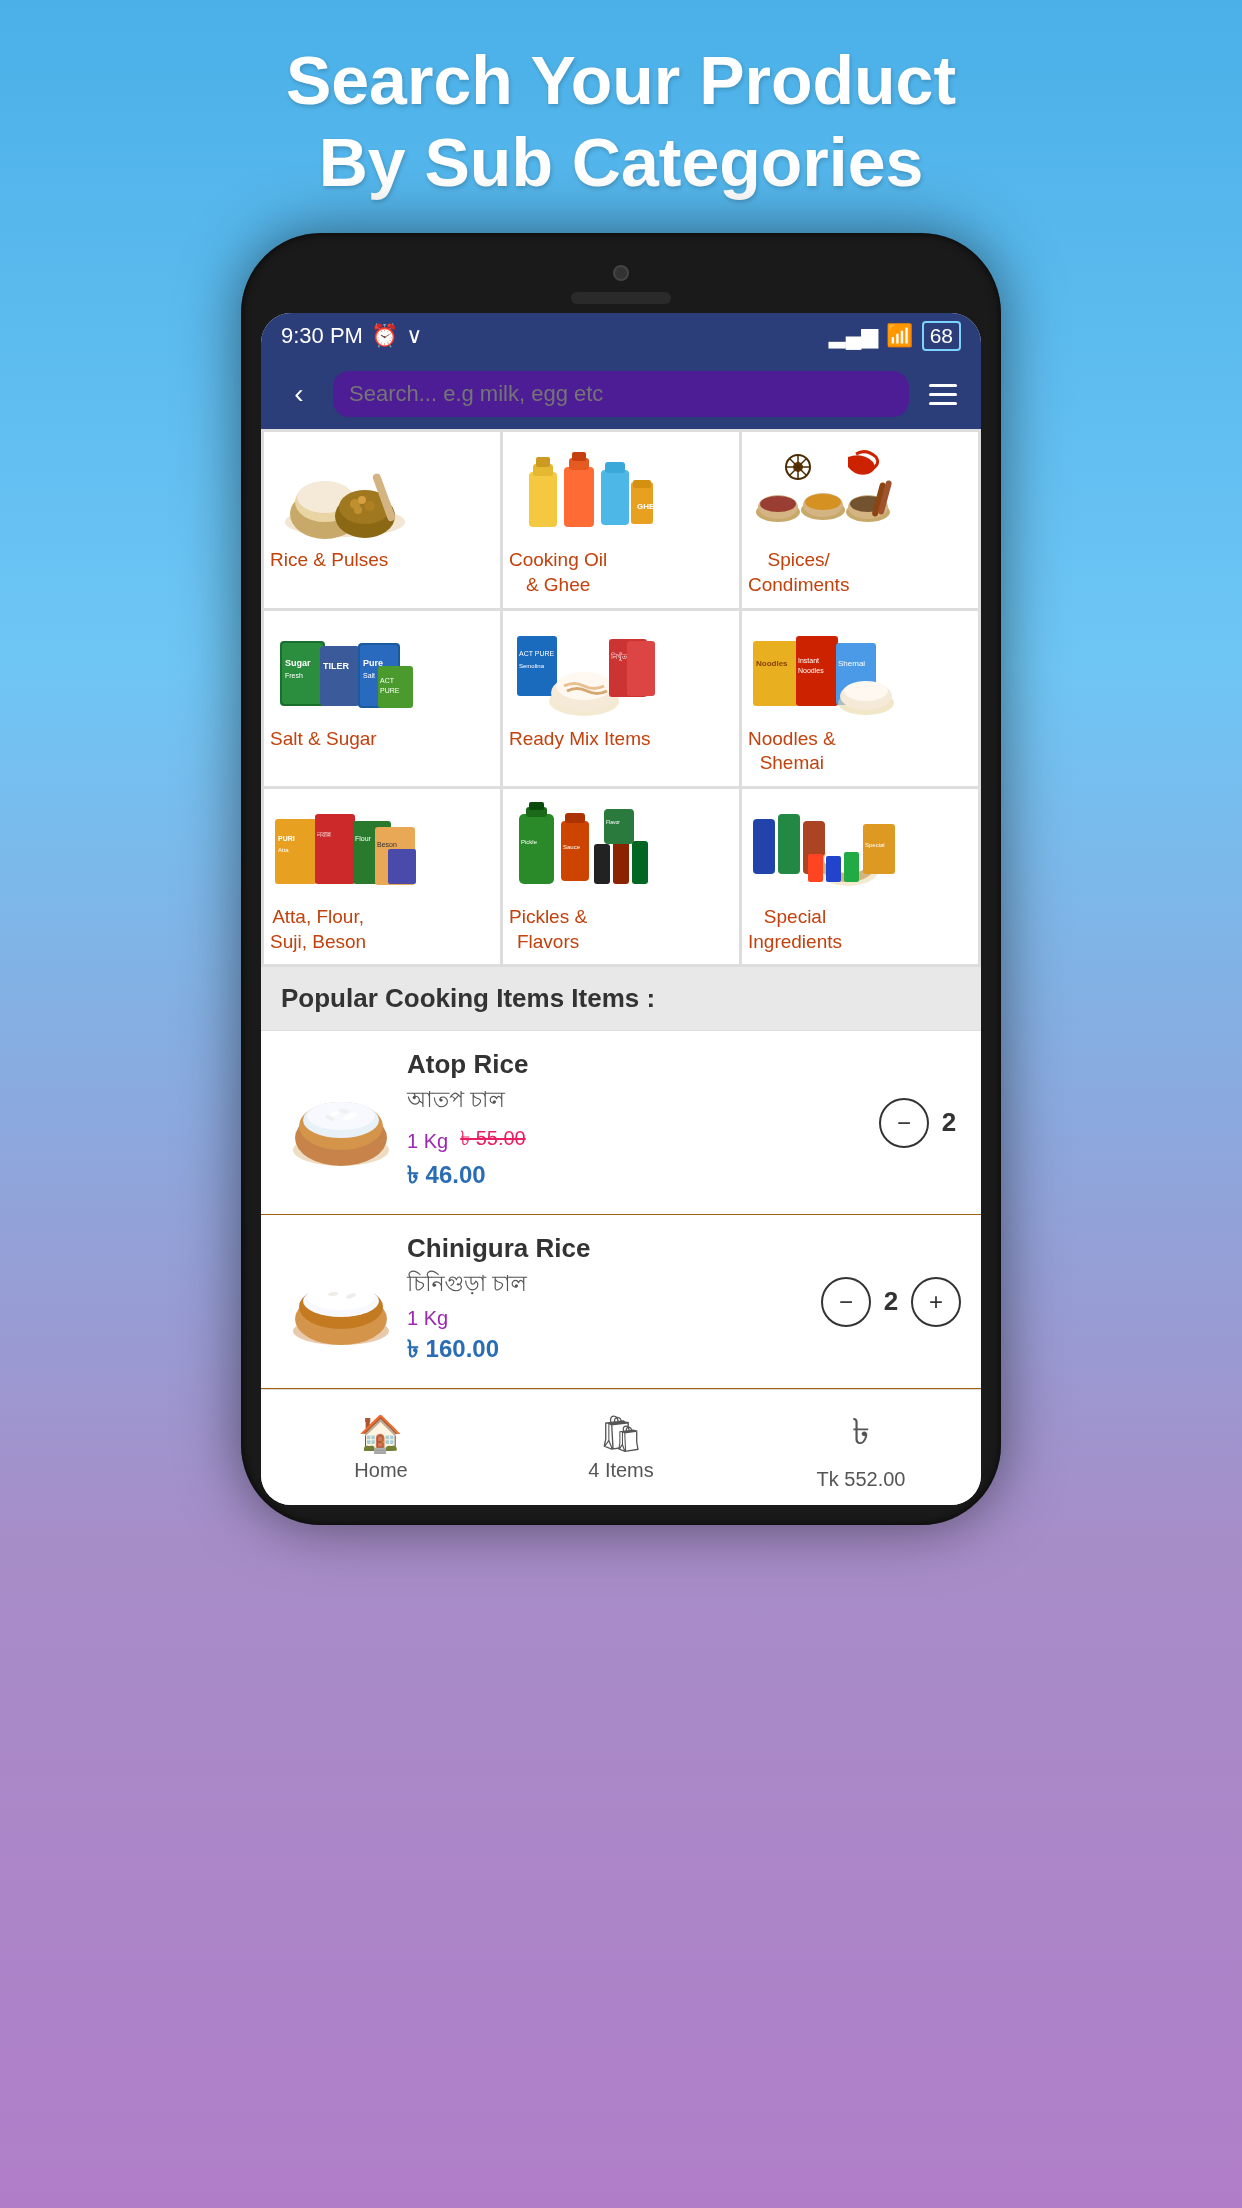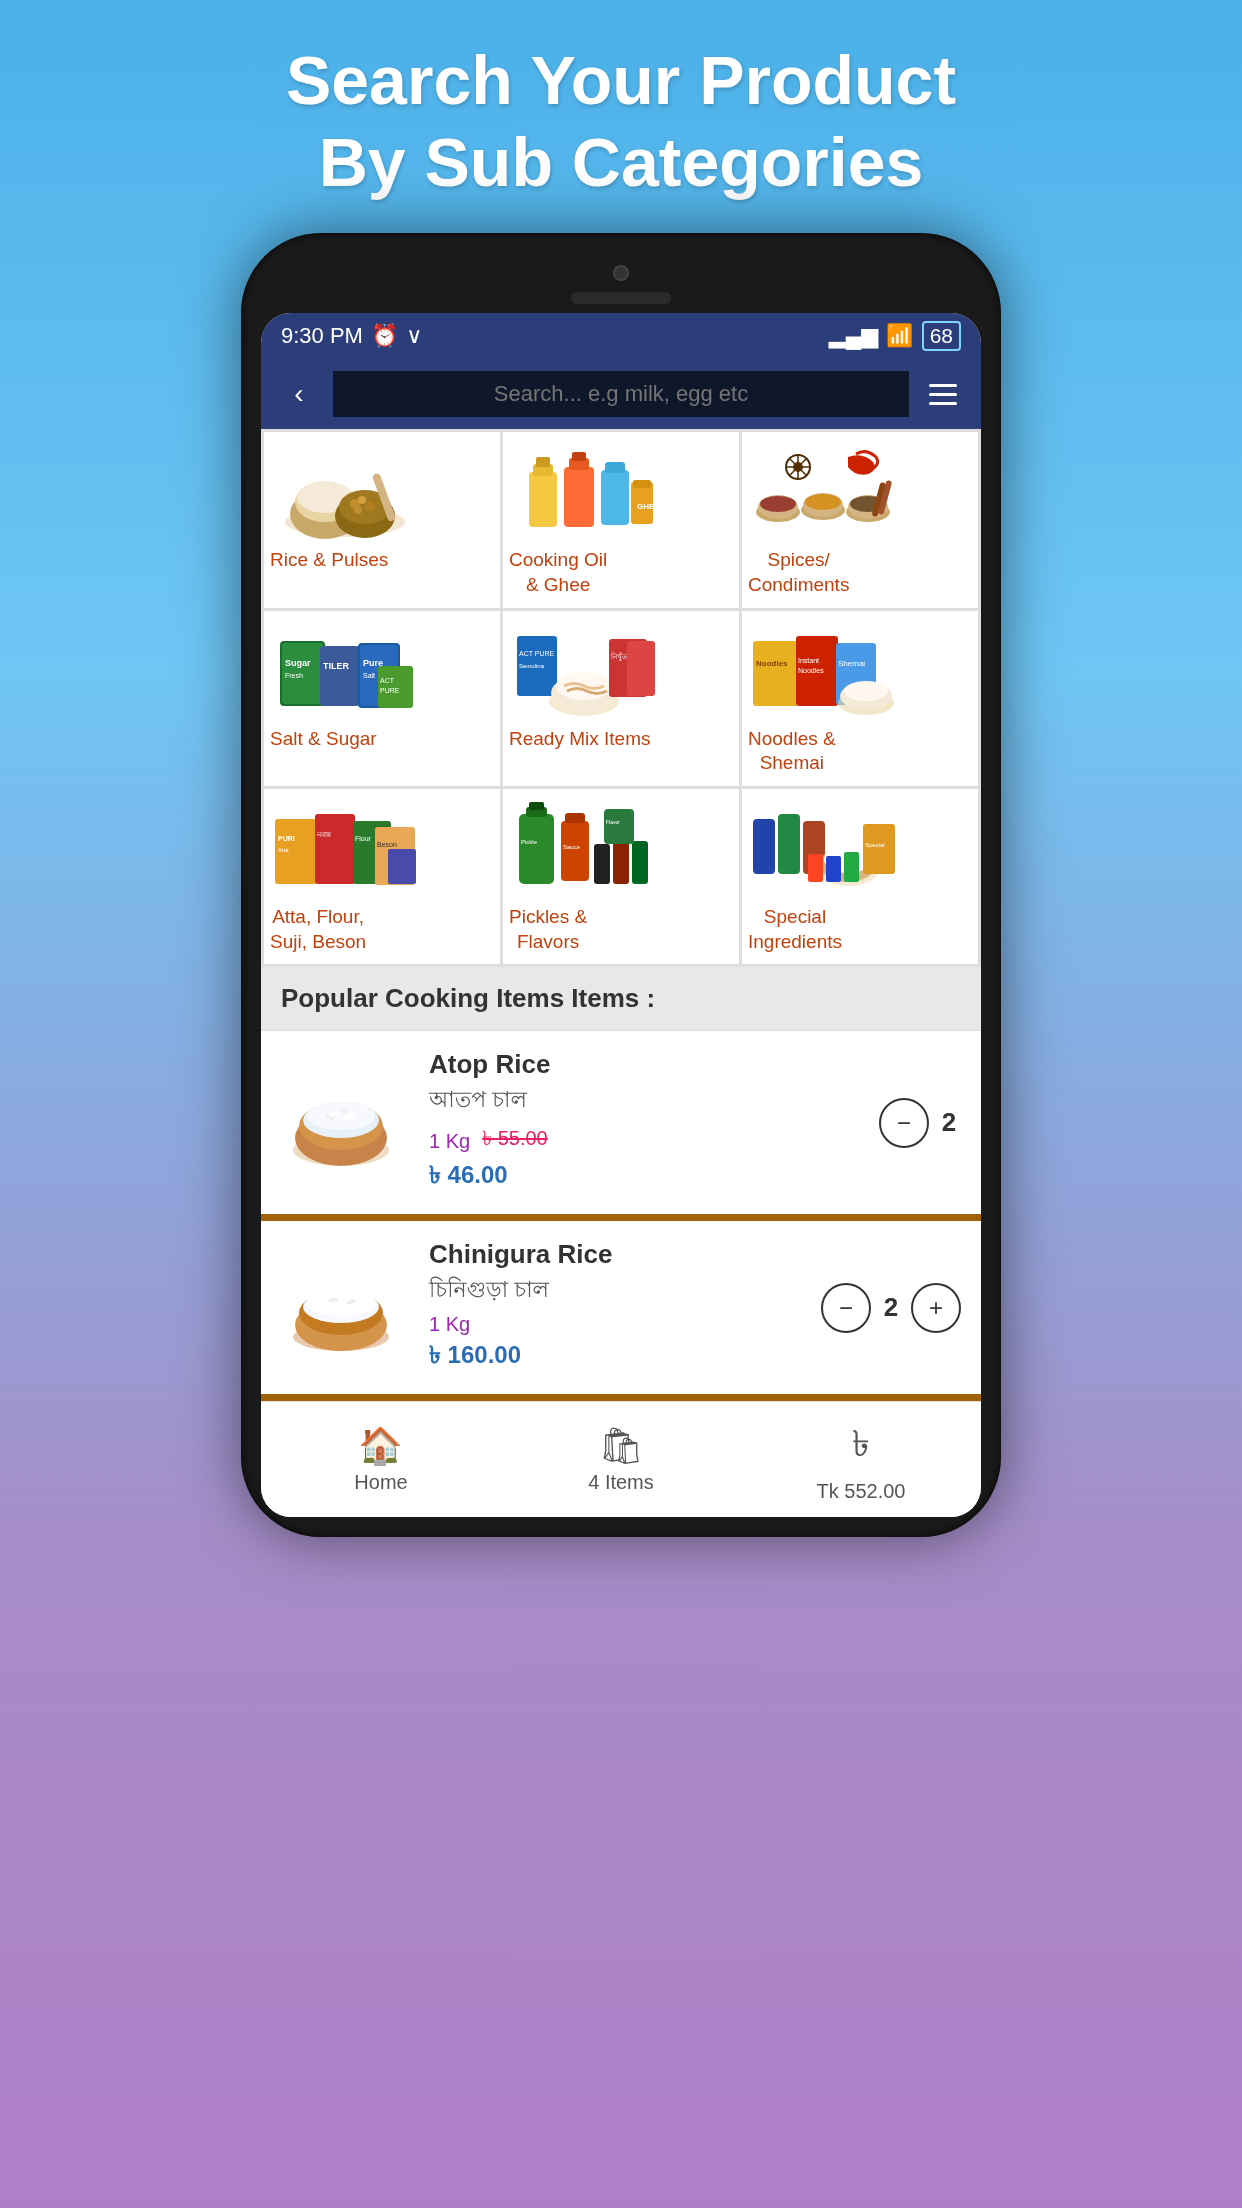--- a/index.html
+++ b/index.html
@@ -115,28 +115,27 @@
       display: flex;
       align-items: center;
       justify-content: center;
       color: white;
       font-size: 28px;
       cursor: pointer;
     }
 
     .search-bar {
       flex: 1;
-      background: #0f172a;
-      border-radius: 0;
+      background: #4c1d95;
+      border-radius: 16px;
       padding: 10px 16px;
       font-size: 22px;
       color: #999;
       border: none;
       outline: none;
-      text-align: center;
     }
 
     .menu-btn {
       width: 44px;
       height: 44px;
       display: flex;
       flex-direction: column;
       align-items: center;
       justify-content: center;
       gap: 6px;
@@ -198,22 +197,22 @@
 
     
     .product-list {
       background: white;
     }
 
     .product-item {
       display: flex;
       align-items: center;
       padding: 18px 20px;
-      border-bottom: 7px solid #a16207;
-      gap: 28px;
+      border-bottom: 1px solid #a16207;
+      gap: 6px;
     }
 
     .product-img {
       width: 120px;
       height: 100px;
       display: flex;
       align-items: center;
       justify-content: center;
     }
 

